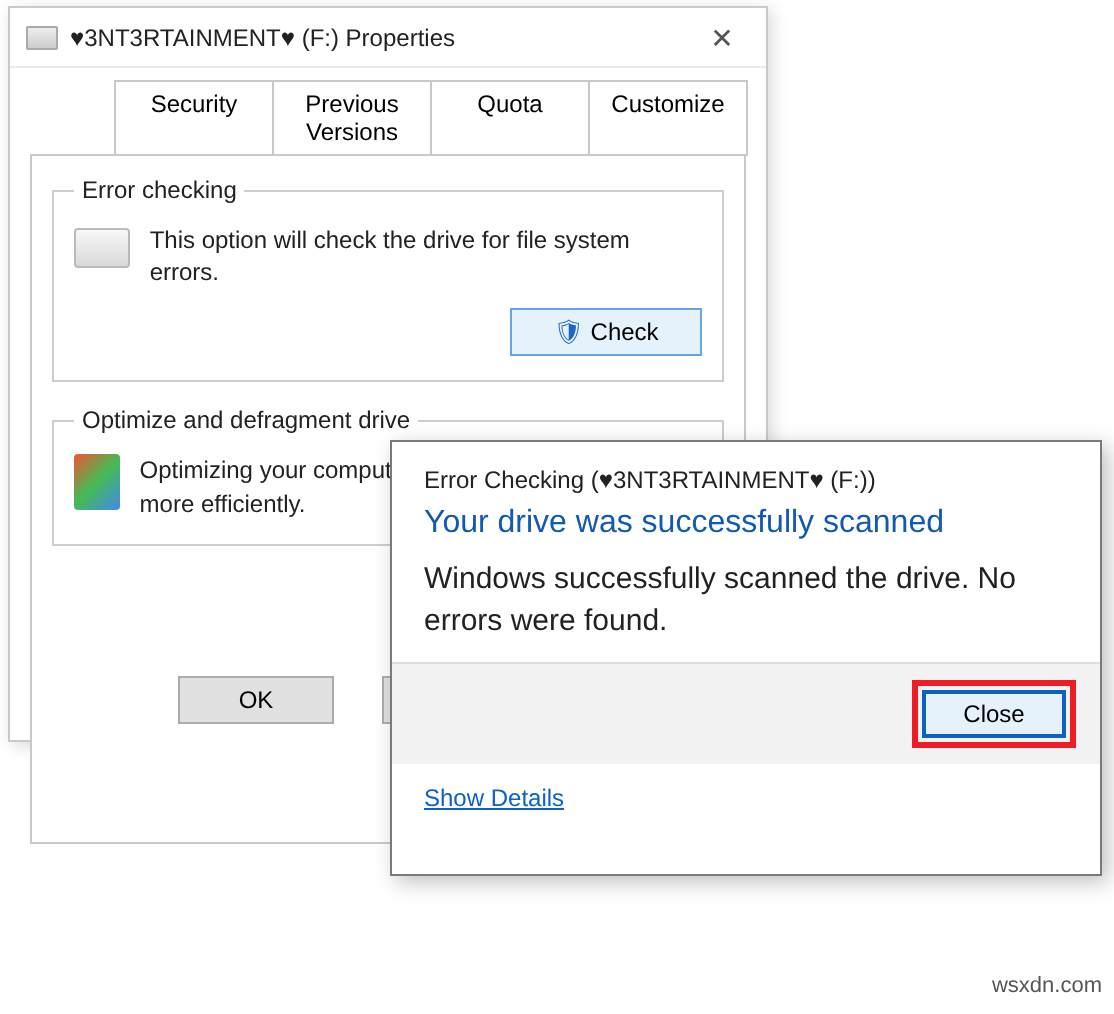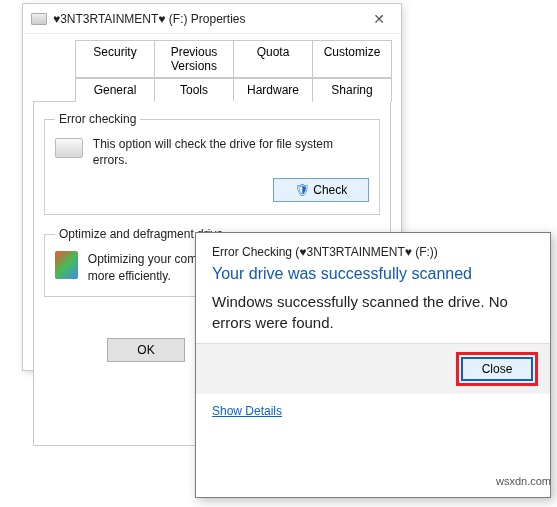--- a/index.html
+++ b/index.html
@@ -1,19 +1,19 @@
 <!DOCTYPE html>
 <html><head>
   <meta charset="utf-8">
   <style>
     * { box-sizing: border-box; font-family: "Segoe UI", Tahoma, sans-serif; }
     body { margin: 0; background: #fff; width: 557px; height: 507px; position: relative; overflow: hidden; }
 
     
-    .prop-window { position: absolute; left: 22px; top: 3px; width: 380px; height: 368px; border: 1px solid #c9c9c9; background: #fff; box-shadow: 2px 2px 8px rgba(0,0,0,0.15); }
+    .prop-window { position: absolute; left: 4px; top: 3px; width: 380px; height: 368px; border: 1px solid #c9c9c9; background: #fff; box-shadow: 2px 2px 8px rgba(0,0,0,0.15); }
     .titlebar { height: 30px; display: flex; align-items: center; padding: 0 2px 0 8px; background: #fff; border-bottom: 1px solid #eaeaea; }
     .title-icon { width: 16px; height: 12px; background: linear-gradient(#eee,#ccc); border: 1px solid #aaa; border-radius: 1px; margin-right: 6px; }
     .title-text { flex: 1; font-size: 12px; color: #222; }
     .title-close { width: 40px; height: 28px; display: flex; align-items: center; justify-content: center; color: #555; font-size: 14px; }
 
     .tabs-wrap { padding: 6px 10px 0 10px; }
     .tabs-row { display: flex; font-size: 12px; padding-left: 42px; }
     .tab { flex: 1; border: 1px solid #c9c9c9; border-bottom: none; padding: 4px 0; text-align: center; background: #fff; cursor: default; margin-right: -1px; }
     .tabs-row:first-child .tab { border-bottom: 1px solid #c9c9c9; }
     .tabs-row:last-child .tab { }
@@ -29,53 +29,47 @@
     .btn-row { display: flex; justify-content: flex-end; margin-top: 10px; }
     .win-btn { min-width: 96px; padding: 4px 14px; font-size: 12px; border: 1px solid #6aa4e0; background: #e5f1fb; }
     .win-btn.plain { border: 1px solid #adadad; background: #e1e1e1; }
     .win-btn.disabled { color: #a6a6a6; }
     .shield { color: #1d66c5; }
 
     .buttons-bottom { position: absolute; bottom: 8px; right: 12px; display: flex; gap: 24px; }
     .buttons-bottom .win-btn.plain { min-width: 78px; }
 
     
-    .dialog { position: absolute; left: 195px; top: 232px; width: 356px; height: 266px; background: #fff; border: 1px solid #7a7a7a; box-shadow: 3px 3px 10px rgba(0,0,0,0.25); }
+    .dialog { position: absolute; left: 195px; top: 220px; width: 356px; height: 218px; background: #fff; border: 1px solid #7a7a7a; box-shadow: 3px 3px 10px rgba(0,0,0,0.25); }
     .dlg-title { padding: 12px 16px 4px 16px; font-size: 12px; color: #222; }
     .dlg-heading { padding: 2px 16px 8px 16px; font-size: 16px; color: #1259b3; }
     .dlg-body { padding: 0 16px 10px 16px; font-size: 15px; color: #222; line-height: 1.4; }
     .dlg-footer { border-top: 1px solid #ddd; background: #f2f2f2; padding: 8px 12px; display: flex; justify-content: flex-end; }
     .dlg-close-wrap { border: 3px solid #ee1c25; padding: 2px; }
     .dlg-close-btn { min-width: 72px; padding: 3px 1px; font-size: 12px; border: 2px solid #0b61c4; background: #e5f1fb; }
     .dlg-link { padding: 10px 16px 14px 16px; font-size: 12px; color: #0b61c4; text-decoration: underline; }
 
-    .watermark { position: absolute; right: 6px; bottom: 20px; font-size: 11px; color: #555; }
+    .watermark { position: absolute; right: 6px; bottom: 8px; font-size: 11px; color: #555; }
   </style>
 </head>
 <body>
 
 <div class="prop-window">
   <div class="titlebar">
     <div class="title-icon"></div>
     <div class="title-text">♥3NT3RTAINMENT♥ (F:) Properties</div>
     <div class="title-close">✕</div>
   </div>
 
   <div class="tabs-wrap">
     <div class="tabs-row">
       <div class="tab">Security</div>
       <div class="tab">Previous Versions</div>
       <div class="tab">Quota</div>
       <div class="tab">Customize</div>
-    </div>
-    <div class="tabs-row">
-      <div class="tab">General</div>
-      <div class="tab active">Tools</div>
-      <div class="tab">Hardware</div>
-      <div class="tab">Sharing</div>
     </div>
 
     <div class="tab-body">
       <fieldset>
         <legend>Error checking</legend>
         <div class="row">
           <div class="drive-icon"></div>
           <div class="desc">This option will check the drive for file system errors.</div>
         </div>
         <div class="btn-row">

